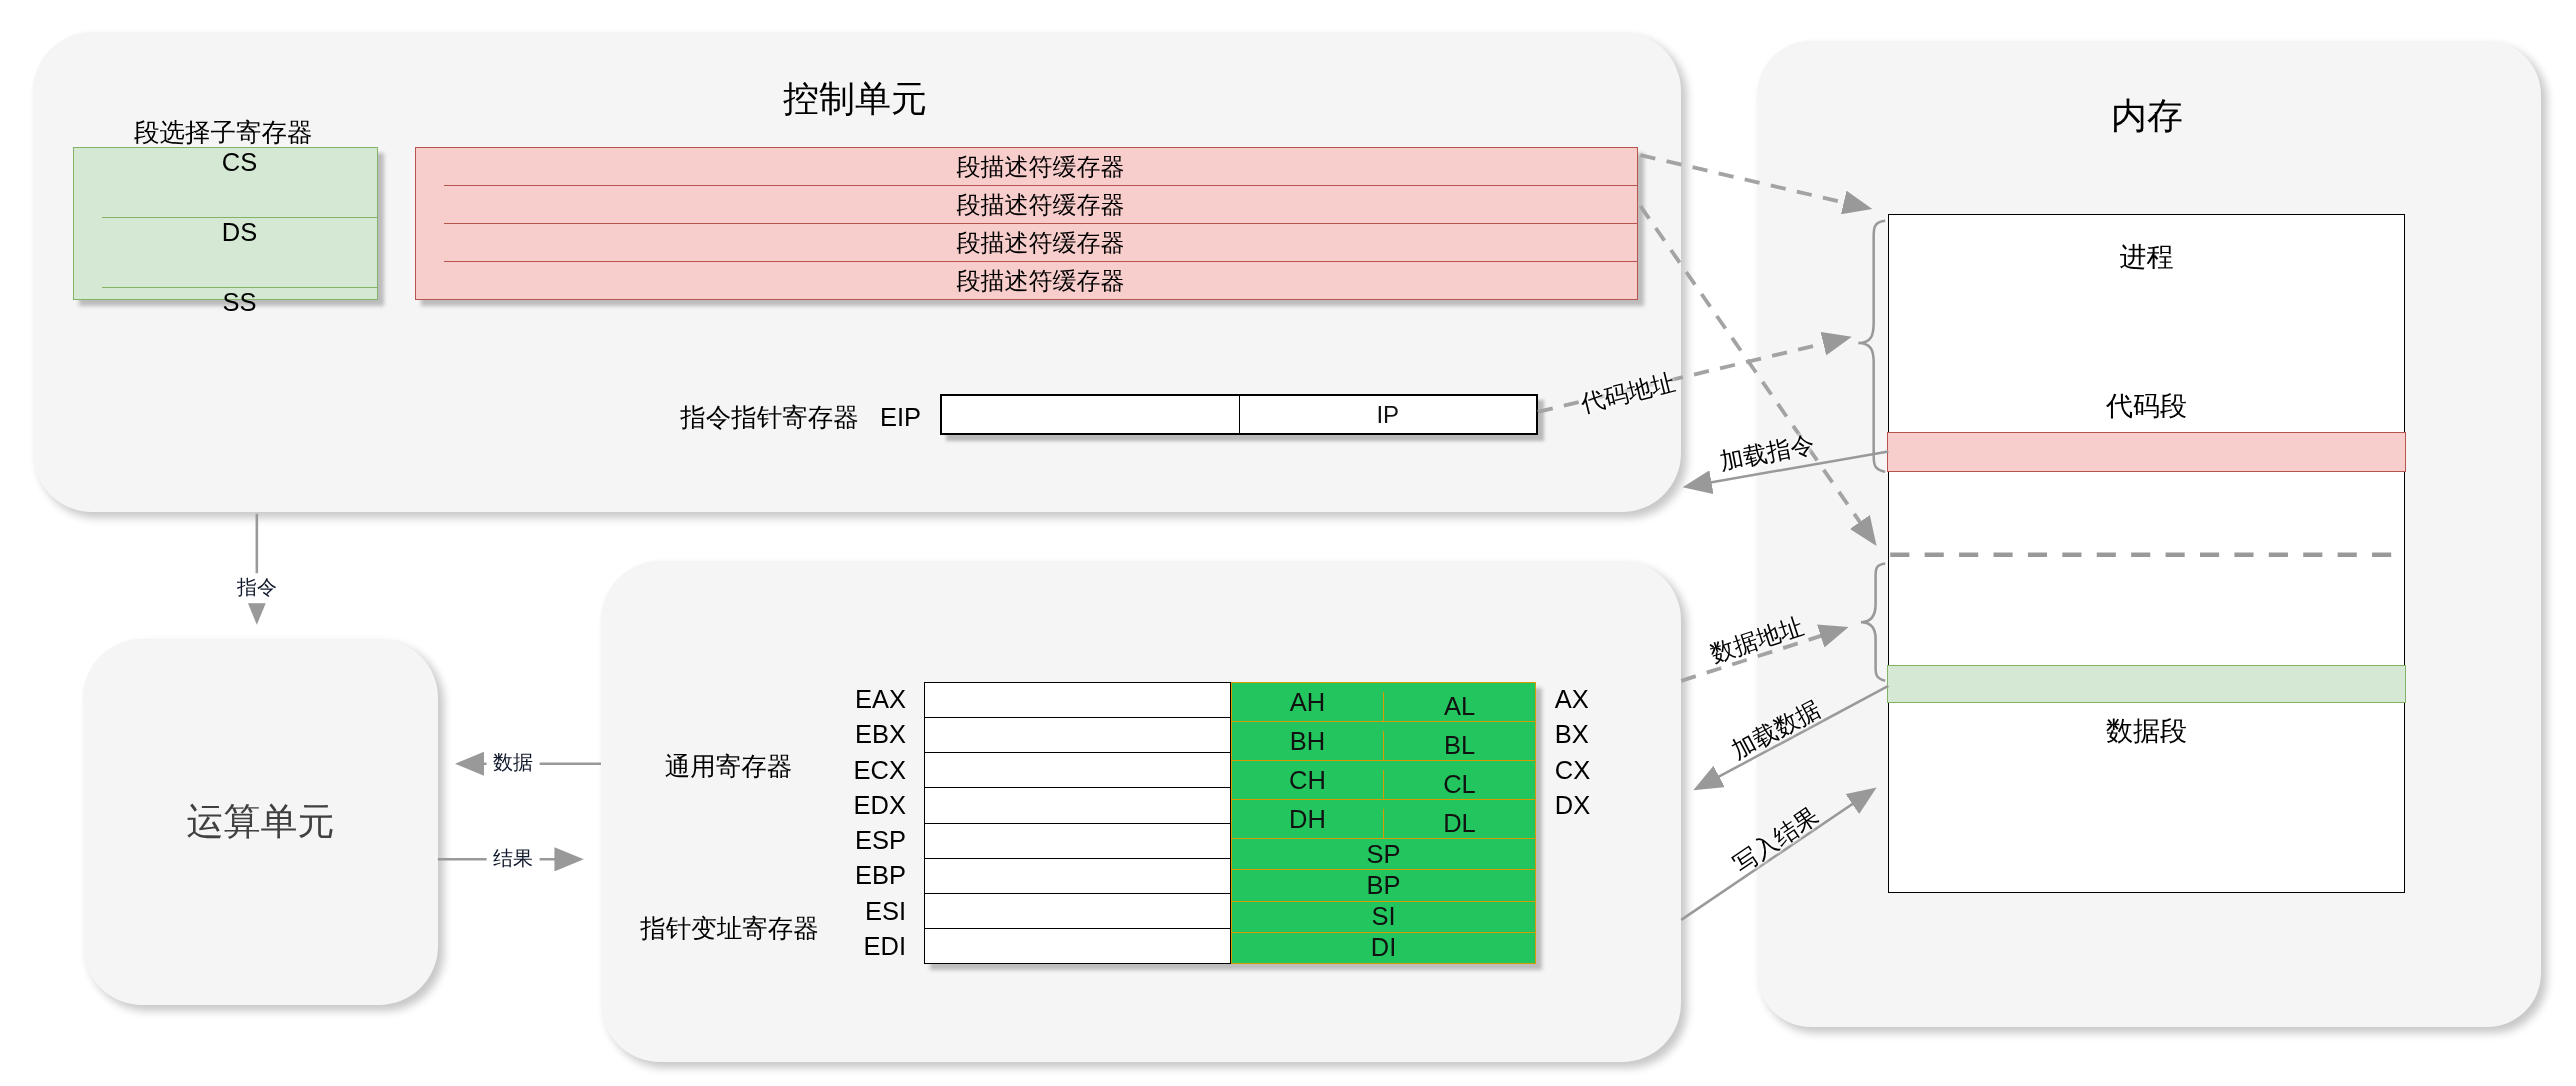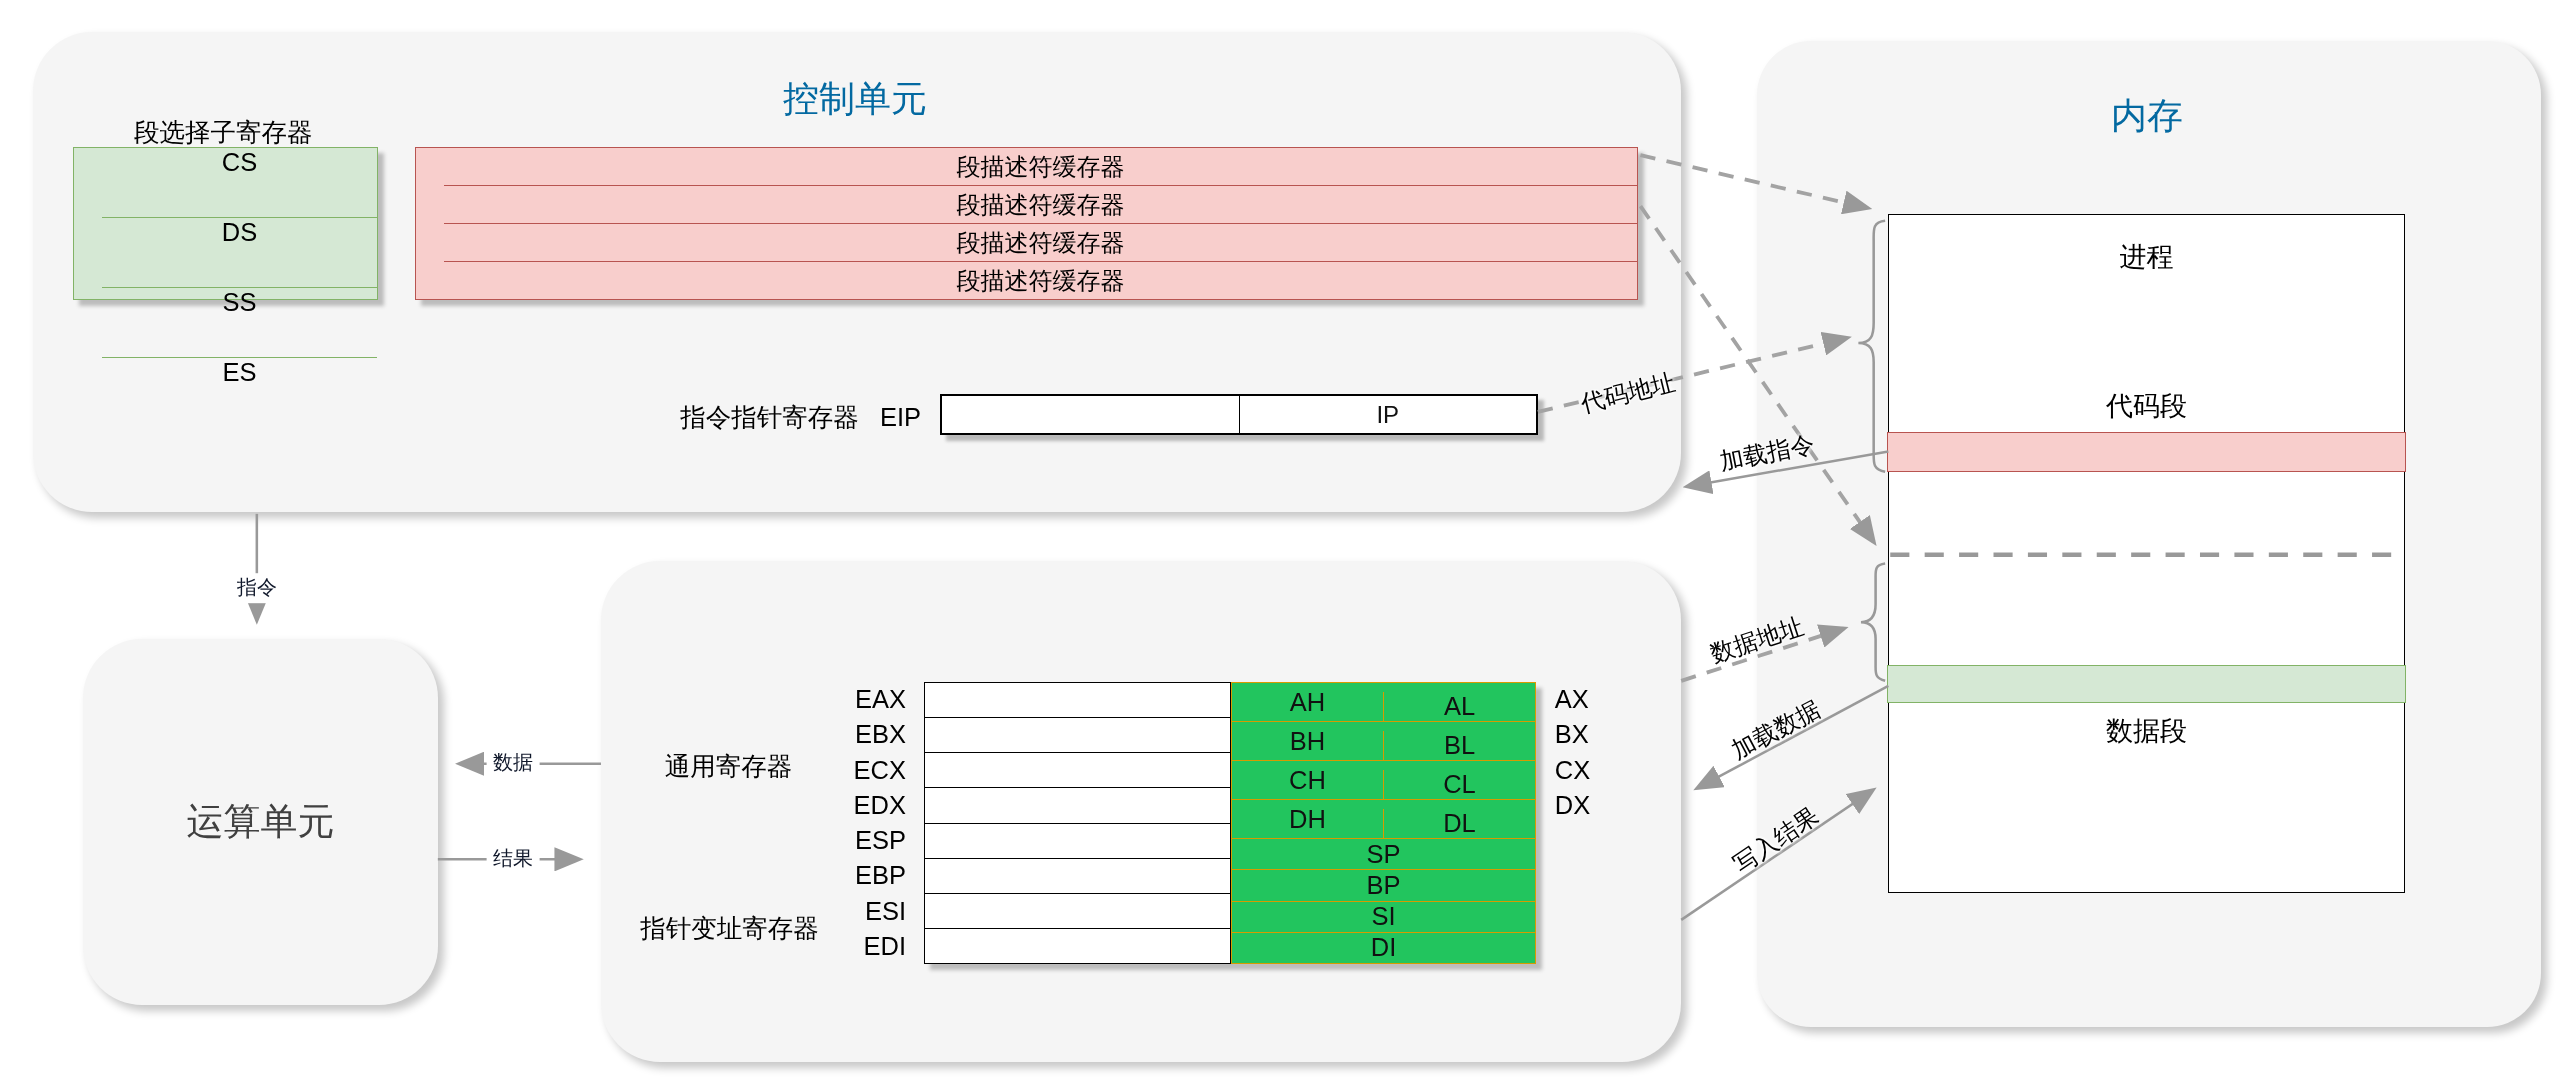--- a/index.html
+++ b/index.html
@@ -7,21 +7,21 @@
     position:relative;width:2576px;height:1087px;overflow:hidden;background:#ffffff;
     font-family:"Liberation Sans","DejaVu Sans",sans-serif;color:#111;
   }
   
   .unit{
     position:absolute;background:#f5f5f5;border-radius:59px;
     box-shadow:5.7px 5.7px 9px rgba(0,0,0,0.22);
   }
   .unit-title{
     position:absolute;left:0;right:4px;text-align:center;
-    font-size:36px;color:#0369a1;line-height:41px;
+    font-size:36px;color:#000000;line-height:41px;
   }
   
   .stack{
     position:absolute;display:flex;flex-direction:column;box-sizing:border-box;
     box-shadow:6.4px 6.4px 3.8px #bcbcbc;
     padding-left:28px;
   }
   .stack .row{
     flex:1;display:flex;align-items:center;justify-content:center;
     font-size:25.5px;color:#000;
@@ -94,21 +94,20 @@
   <div class="unit" style="left:33px;top:32px;width:1648px;height:480px;">
     <div class="unit-title" style="top:46px;">控制单元</div>
   </div>
 
   <div class="plain-label" style="left:134px;top:115px;">段选择子寄存器</div>
 
   <div class="stack green" style="left:73px;top:147px;width:305px;height:153px;">
     <div class="row">CS</div>
     <div class="row">DS</div>
     <div class="row">SS</div>
-    <div class="row">ES</div>
   </div>
 
   <div class="stack red" style="left:415px;top:147px;width:1223px;height:153px;">
     <div class="row">段描述符缓存器</div>
     <div class="row">段描述符缓存器</div>
     <div class="row">段描述符缓存器</div>
     <div class="row">段描述符缓存器</div>
   </div>
 
   <div class="plain-label" style="left:634px;top:400px;width:287px;text-align:right;">

